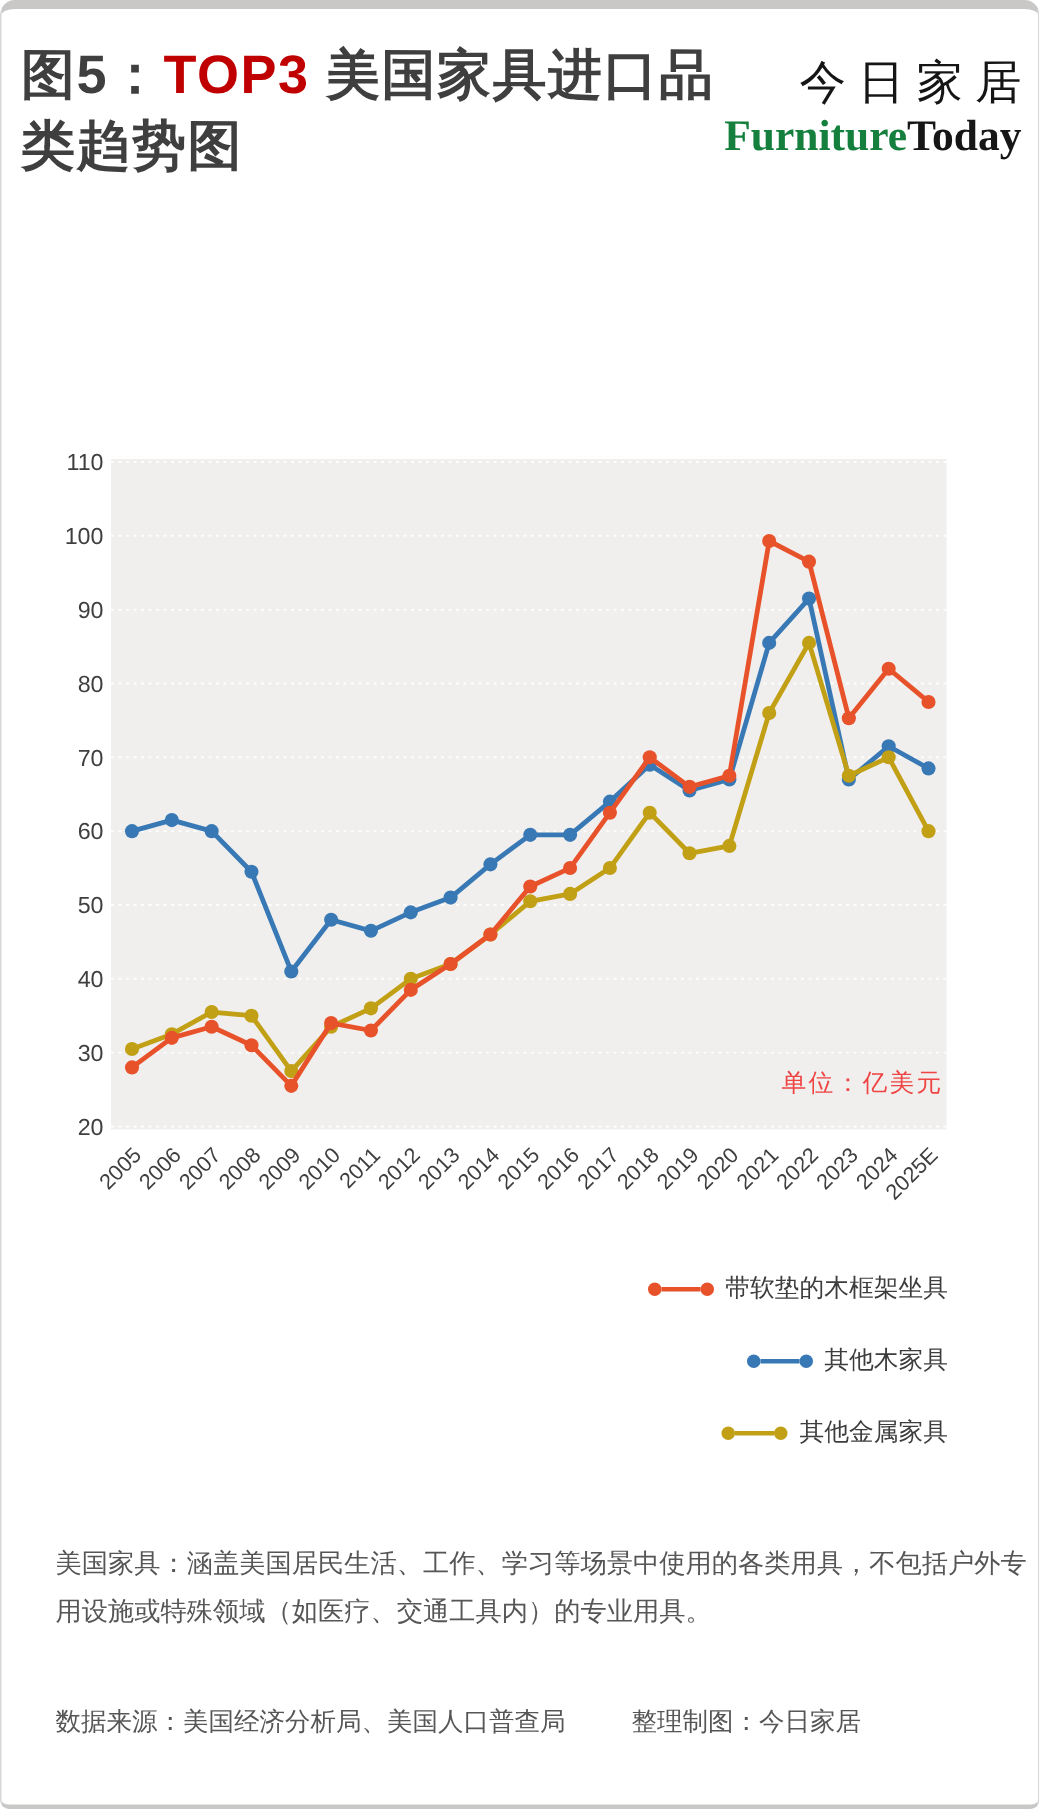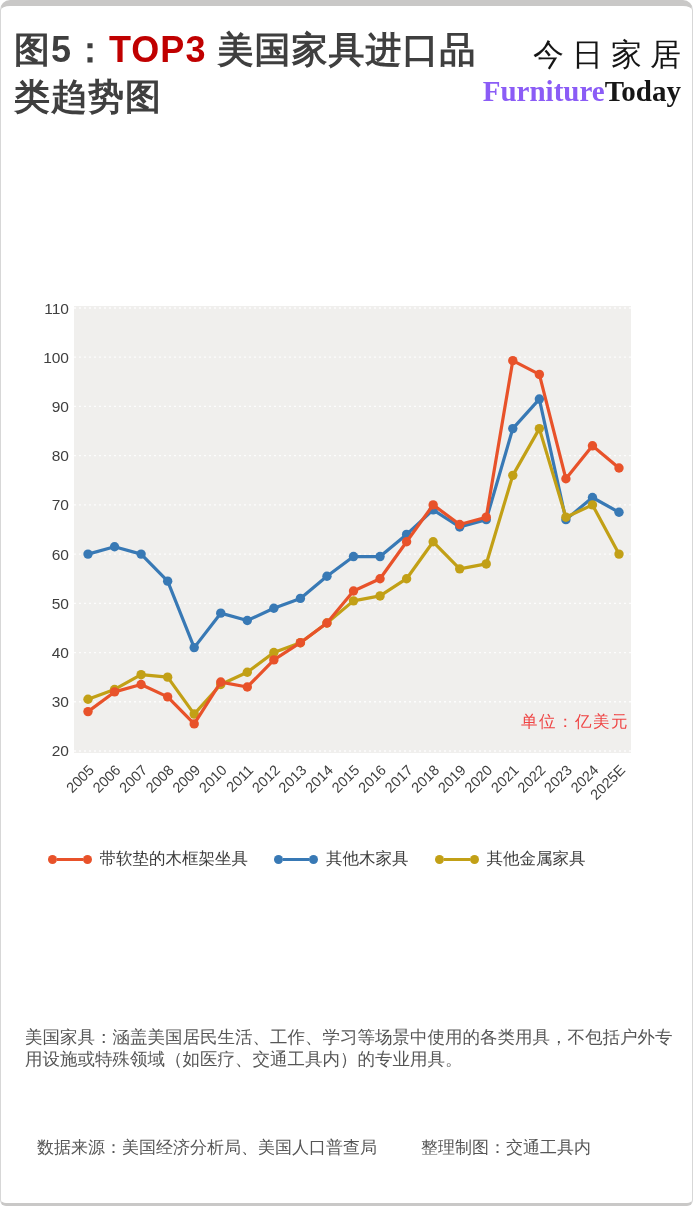--- a/index.html
+++ b/index.html
@@ -24,39 +24,39 @@
   .title .hl{color:#c00000;}
   .logo{position:absolute;right:11px;top:32px;text-align:right;}
   .logo-cn{
     font-size:31px;font-weight:400;color:#151515;
     letter-spacing:8px;margin-right:-8px;line-height:34px;
   }
   .logo-en{
     font-family:"Liberation Serif","DejaVu Serif",serif;
     font-size:29px;font-weight:700;line-height:30px;margin-top:4px;color:#161616;
   }
-  .logo-en .red{color:#8b5cf6;}
+  .logo-en .red{color:#15803d;}
   .chart-wrap{position:absolute;left:28px;top:290px;width:645px;height:545px;}
   .unit-label{
     position:absolute;left:470px;top:705px;width:158px;
     text-align:right;font-size:16.5px;color:#ef4444;letter-spacing:1.5px;
   }
   .legend{
     position:absolute;left:0;top:842px;width:100%;
     display:flex;justify-content:center;align-items:flex-end;
-    gap:26px;padding-right:60px;box-sizing:border-box;
+    gap:26px;padding-right:60px;box-sizing:border-box;flex-direction:column;
   }
   .legend-item{display:flex;align-items:center;gap:8px;}
   .lg-marker{display:inline-flex;align-items:center;}
   .lg-marker .dot{display:inline-block;width:9px;height:9px;border-radius:50%;}
   .lg-marker .bar{display:inline-block;width:26px;height:3px;}
   .lg-label{font-size:16.5px;color:#3d3d3d;}
   .desc{
-    position:absolute;left:24px;top:1020px;width:650px;
-    font-size:17.5px;line-height:22px;color:#565656;
+    position:absolute;left:36px;top:1020px;width:650px;
+    font-size:17.5px;line-height:32px;color:#565656;
   }
   .source-row{
     position:absolute;left:36px;top:1130px;width:640px;
     font-size:17px;color:#565656;display:flex;gap:44px;align-items:center;
   }
   svg text{font-family:"Liberation Sans","DejaVu Sans",sans-serif;}
 </style>
 </head>
 <body>
 
@@ -216,16 +216,16 @@
           <i class="dot" style="background: rgb(194, 160, 22);"></i>
         </span>
         <span class="lg-label">其他金属家具</span>
       </div>
     </div>
 
   <div class="desc">美国家具：涵盖美国居民生活、工作、学习等场景中使用的各类用具，不包括户外专用设施或特殊领域（如医疗、交通工具内）的专业用具。</div>
 
   <div class="source-row">
     <span>数据来源：美国经济分析局、美国人口普查局</span>
-    <span>整理制图：交通工具内</span>
+    <span>整理制图：今日家居</span>
   </div>
 
 </div>
 
 </body></html>

